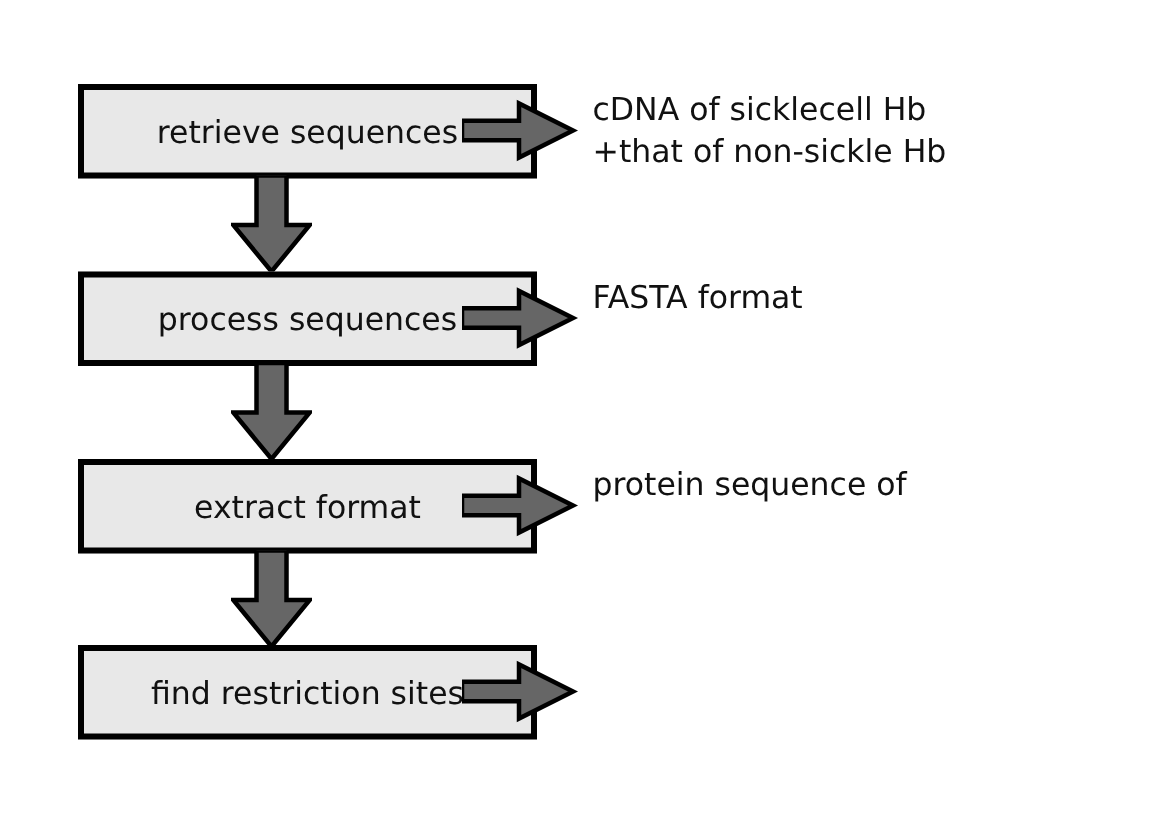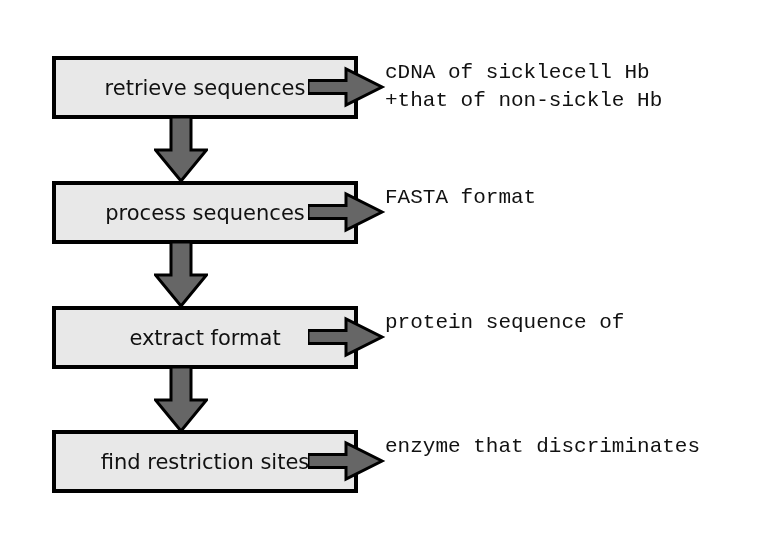--- a/index.html
+++ b/index.html
@@ -37,26 +37,25 @@
   .down-arrow { left: 154px; }
   .right-arrow { left: 308px; }
   .arrow-shape {
     fill: var(--arrow-fill, #666666);
     stroke: var(--arrow-stroke, #000000);
     stroke-width: 3;
     stroke-linejoin: miter;
   }
   .out-text {
     position: absolute;
-    left: 385px;
+    left: 395px;
     font-size: 21px;
     line-height: 28px;
     color: var(--text-color, #111111);
     white-space: nowrap;
-    font-family: Liberation Mono, monospace;
   }
 </style>
 </head>
 <body>
 
 <div class="canvas">
 
   <div class="step-box" style="top:56px">
     <span>retrieve sequences</span>
   </div>
@@ -97,16 +96,15 @@
     <polygon class="arrow-shape" points="17,0 37,0 37,33 52.5,33 27,64 1.5,33 17,33"></polygon>
   </svg>
 
   <div class="step-box" style="top:430px">
     <span>find restriction sites</span>
   </div>
   <svg class="arrow right-arrow" style="top:440px" width="78" height="42" viewBox="0 0 78 42">
     <polygon class="arrow-shape" points="0,14.5 38,14.5 38,3 74,21 38,39 38,27.5 0,27.5"></polygon>
   </svg>
   <div class="out-text" style="top:433px">
-    <div>enzyme that discriminates</div>
   </div>
 
 </div>
 
 </body></html>

